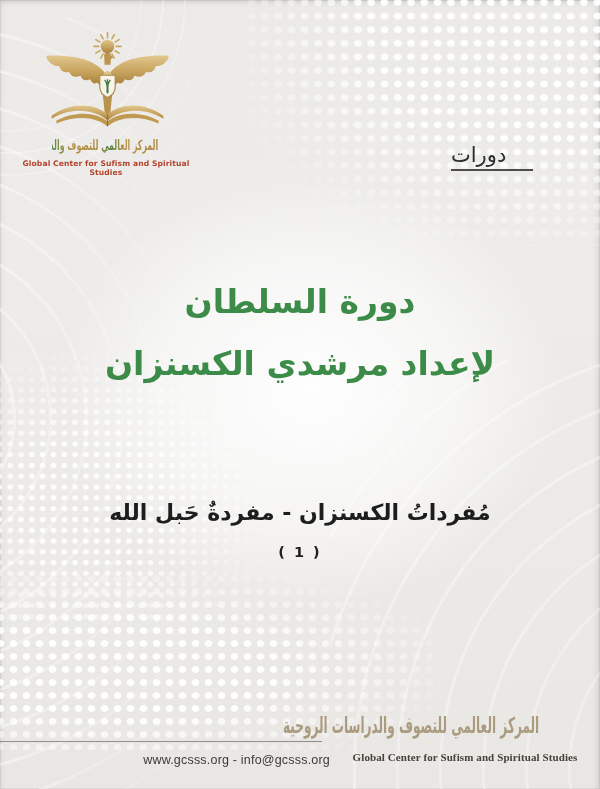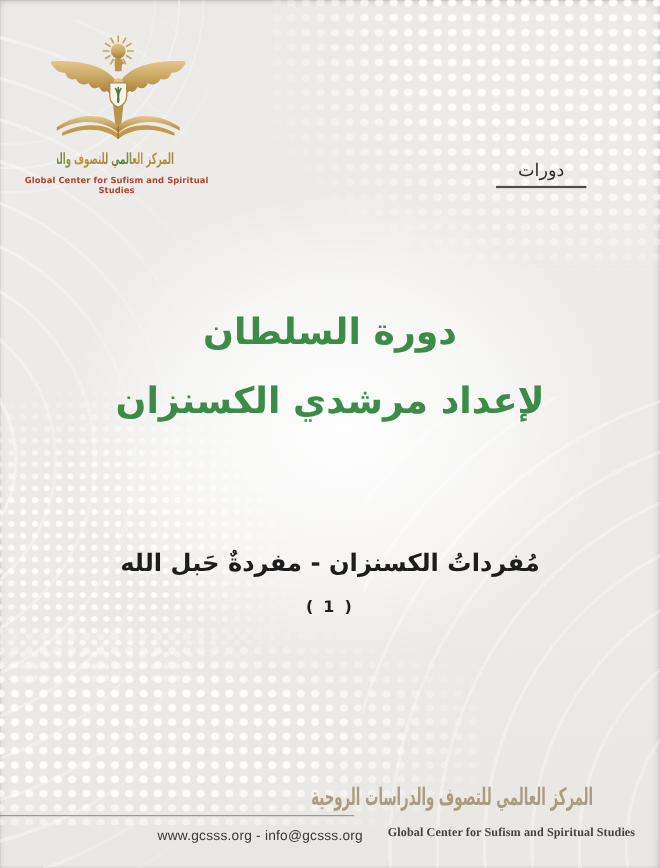--- a/index.html
+++ b/index.html
@@ -73,21 +73,21 @@
     -webkit-background-clip:text;background-clip:text;
     -webkit-text-fill-color:transparent;color:transparent;
   }
   .logo-en-red{
     position:absolute;left:20px;top:159px;width:172px;
     text-align:center;font-size:7.6px;font-weight:bold;letter-spacing:.1px;color:#b5432c;
   }
   
   .courses{
     position:absolute;top:142px;right:67px;width:82px;height:26px;line-height:26px;
-    text-align:center;font-size:16px;color:#2d2d2d;direction:rtl;
+    text-align:left;font-size:21px;color:#2d2d2d;direction:rtl;
   }
   .courses-line{position:absolute;top:169px;right:67px;width:82px;height:1.5px;background:#4d4d4d;}
   
   .title-line{position:absolute;left:0;width:600px;text-align:center;direction:rtl;
     color:#3d8b48;font-weight:bold;font-size:33px;white-space:nowrap;}
   .title-1{top:276px;height:52px;line-height:52px;}
   .title-2{top:334px;height:60px;line-height:60px;}
   .series{
     position:absolute;left:0;top:500px;width:600px;text-align:center;direction:rtl;
     color:#1d1d1d;font-weight:bold;font-size:22px;white-space:nowrap;

